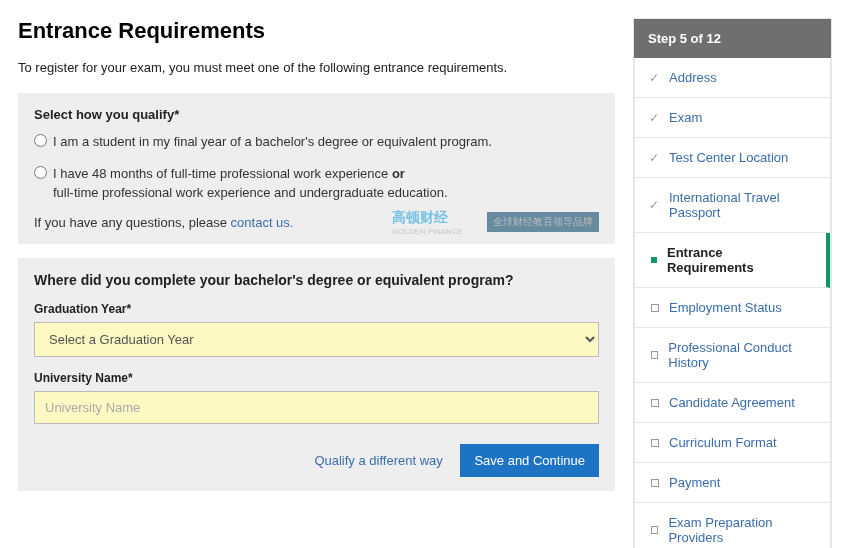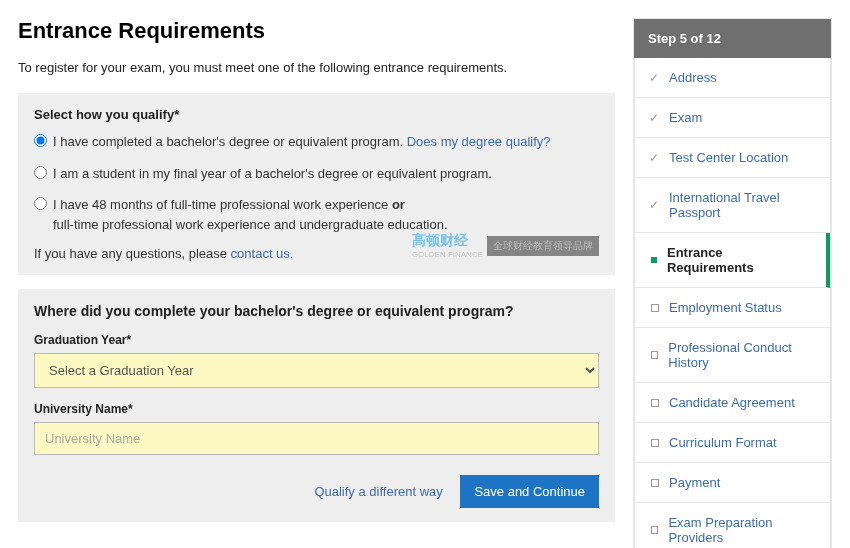--- a/index.html
+++ b/index.html
@@ -27,43 +27,36 @@
 .step-list { border: 1px solid #e6e6e6; border-top: none; }
 .step-item { padding: 12px 14px; border-bottom: 1px solid #e6e6e6; font-size: 13px; display: flex; align-items: center; gap: 10px; cursor: pointer; }
 .step-item:last-child { border-bottom: none; }
 .step-item .label { color: #3b6daa; }
 .step-item.completed::before { content: "✓"; color: #9a9a9a; font-size: 12px; width: 10px; display: inline-block; }
 .step-item.pending::before { content: ""; width: 6px; height: 6px; border: 1px solid #9a9a9a; display: inline-block; margin-left: 2px; }
 .step-item.current { background: #fff; border-right: 4px solid #0a9b62; font-weight: bold; }
 .step-item.current .label { color: #222; }
 .step-item.current::before { content: ""; width: 6px; height: 6px; background: #0a9b62; display: inline-block; margin-left: 2px; }
 .sidebar-box { border: 1px solid #e6e6e6; }
-.watermark { position: absolute; right: 16px; bottom: 16px; opacity: 0.6; font-size: 11px; color: #999; display: flex; align-items: center; gap: 4px; justify-content: center; }
+.watermark { position: absolute; right: 16px; bottom: 8px; opacity: 0.6; font-size: 11px; color: #999; display: flex; align-items: center; gap: 24px; justify-content: center; }
 .watermark .logo { color: #27a5e0; font-weight: bold; font-size: 14px; }
 .watermark .sub { font-size: 8px; color: #aaa; display: block; }
-.watermark .tag { background: #404040; color: #999; padding: 3px 6px; font-size: 10px; }
+.watermark .tag { background: #0c4a6e; color: #999; padding: 3px 6px; font-size: 10px; }
 </style>
 </head>
 <body>
 
 <div class="container">
   <div class="main">
     <h1>Entrance Requirements</h1>
     <p class="intro">To register for your exam, you must meet one of the following entrance requirements.</p>
 
     <div class="panel">
       <div class="panel-title">Select how you qualify*</div>
 
-      <label class="radio-row">
-        <input type="radio" name="q" checked="" style="">
-        <span class="txt">
-          <span>I have completed a bachelor's degree or equivalent program.</span>
-          <a class="link">Does my degree qualify?</a>
-        </span>
-      </label>
 
       <label class="radio-row">
         <input type="radio" name="q" style="">
         <span class="txt">I am a student in my final year of a bachelor's degree or equivalent program.</span>
       </label>
 
       <label class="radio-row">
         <input type="radio" name="q" style="">
         <span class="txt">
           <span>I have 48 months of full-time professional work experience </span><strong>or</strong><br>

